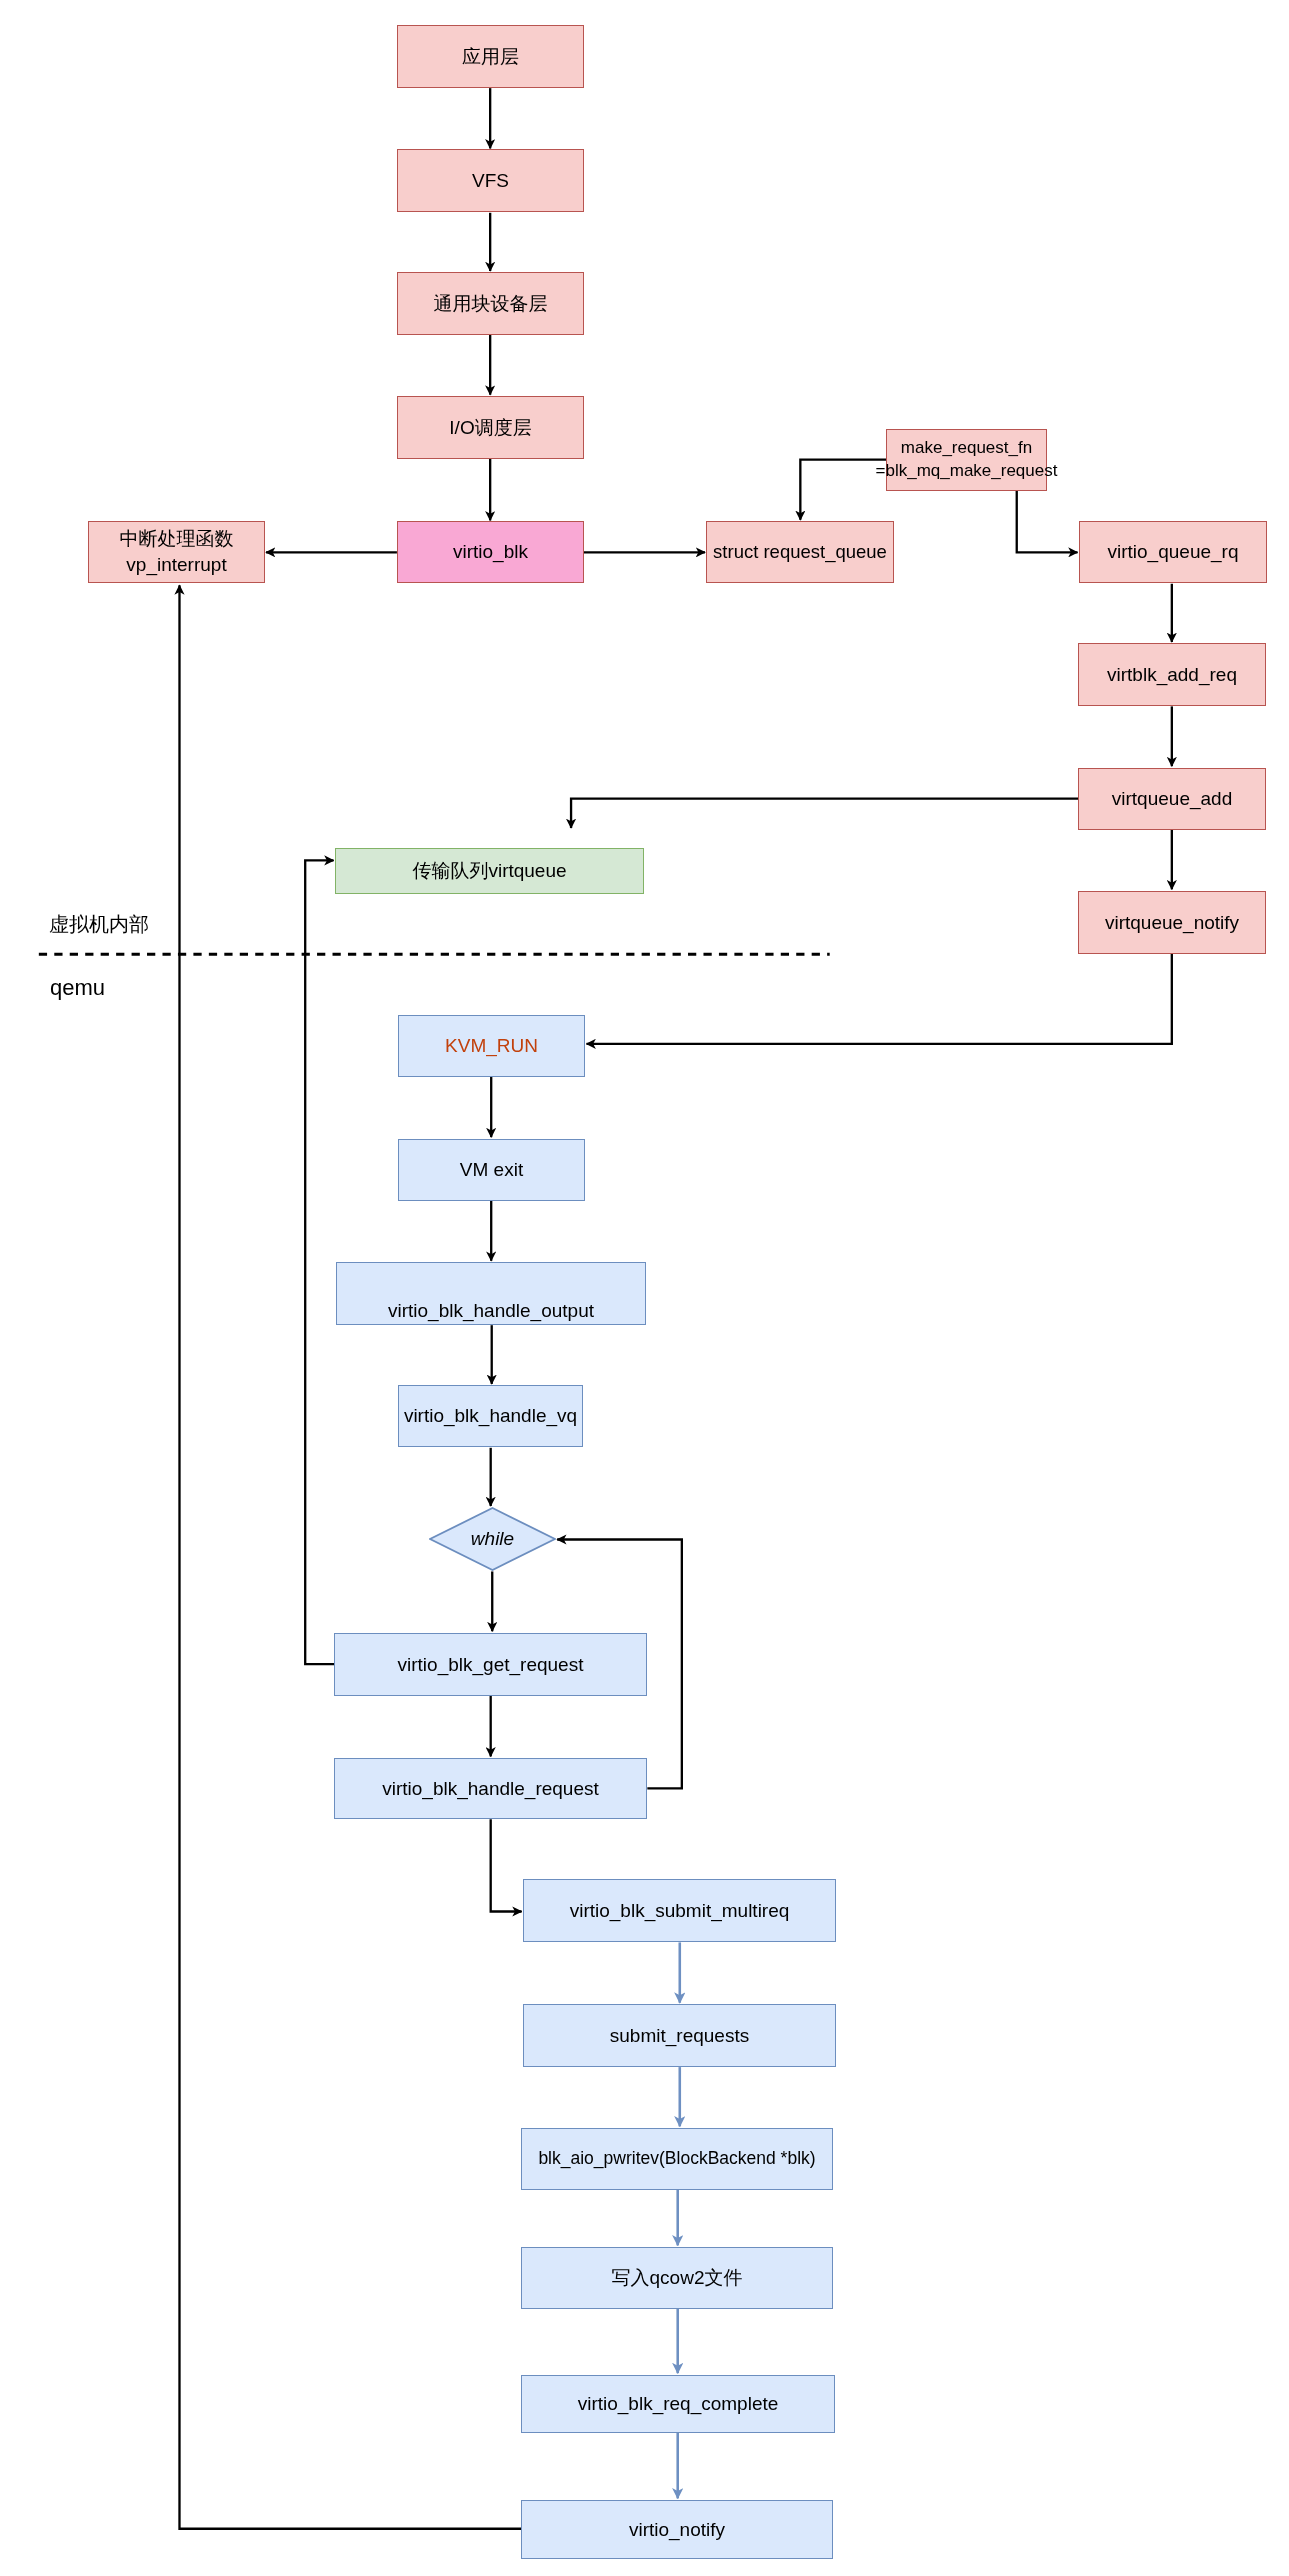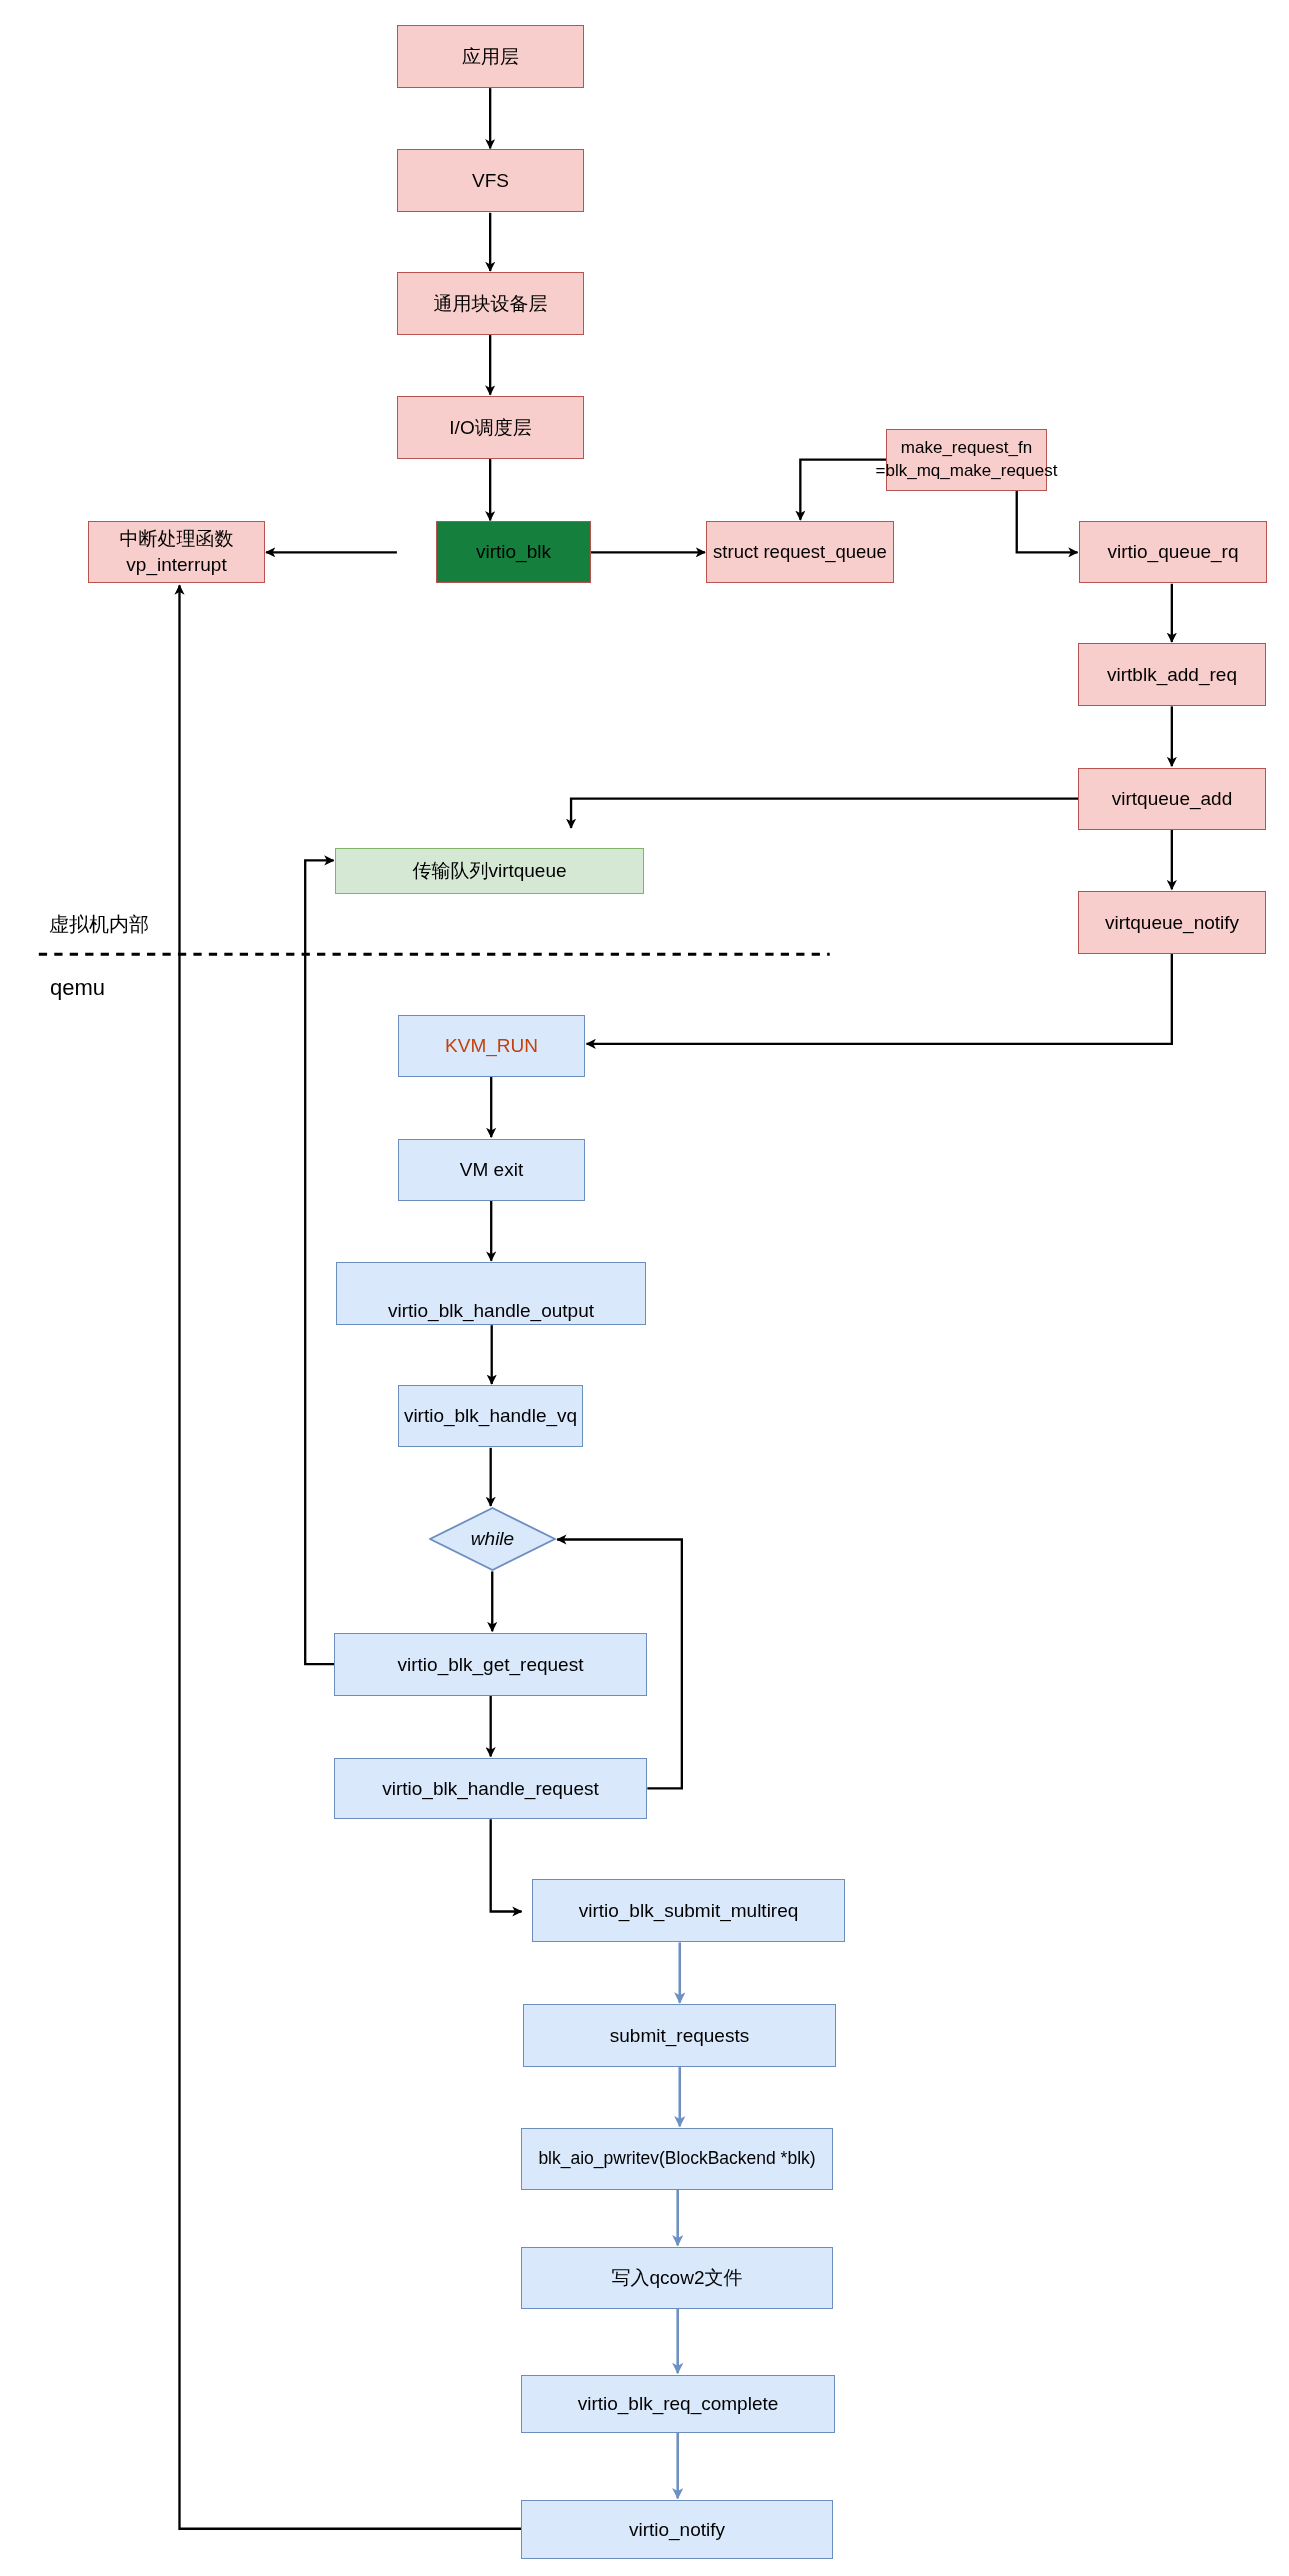--- a/index.html
+++ b/index.html
@@ -98,21 +98,21 @@
     </div>
     <div class="node process" style="left: 397px; top: 149px; width: 187px; height: 63px; color: rgb(0, 0, 0); background: rgb(248, 206, 204); border: 1.8px solid rgb(184, 84, 80);">
       <span class="line">VFS</span>
     </div>
     <div class="node process" style="left: 397px; top: 272px; width: 187px; height: 63px; color: rgb(0, 0, 0); background: rgb(248, 206, 204); border: 1.8px solid rgb(184, 84, 80);">
       <span class="line">通用块设备层</span>
     </div>
     <div class="node process" style="left: 397px; top: 396px; width: 187px; height: 63px; color: rgb(0, 0, 0); background: rgb(248, 206, 204); border: 1.8px solid rgb(184, 84, 80);">
       <span class="line">I/O调度层</span>
     </div>
-    <div class="node process" style="left: 397px; top: 521px; width: 155px; height: 62px; color: rgb(0, 0, 0); background: #15803d; border: 1.8px solid rgb(184, 84, 80); margin-left: 39px;">
+    <div class="node process" style="left: 397px; top: 521px; width: 187px; height: 62px; color: rgb(0, 0, 0); background: #f9a8d4; border: 1.8px solid rgb(184, 84, 80);">
       <span class="line">virtio_blk</span>
     </div>
     <div class="node process" style="left: 88px; top: 521px; width: 177px; height: 62px; color: rgb(0, 0, 0); background: rgb(248, 206, 204); border: 1.8px solid rgb(184, 84, 80);">
       <span class="line">中断处理函数</span>
       <span class="line">vp_interrupt</span>
     </div>
     <div class="node process" style="left: 706px; top: 521px; width: 188px; height: 62px; font-size: 18.5px; color: rgb(0, 0, 0); background: rgb(248, 206, 204); border: 1.8px solid rgb(184, 84, 80);">
       <span class="line">struct request_queue</span>
     </div>
     <div class="node process" style="left: 886px; top: 429px; width: 161px; height: 62px; font-size: 17px; color: rgb(0, 0, 0); background: rgb(248, 206, 204); border: 1.8px solid rgb(184, 84, 80);">
@@ -151,21 +151,21 @@
         <polygon points="123,2 244,62 123,122 2,62" fill="#dae8fc" stroke="#6c8ebf" stroke-width="3.5"></polygon>
       </svg>
       <span class="line">while</span>
     </div>
     <div class="node process" style="left: 334px; top: 1633px; width: 313px; height: 63px; color: rgb(0, 0, 0); background: rgb(218, 232, 252); border: 1.8px solid rgb(108, 142, 191);">
       <span class="line">virtio_blk_get_request</span>
     </div>
     <div class="node process" style="left: 334px; top: 1758px; width: 313px; height: 61px; color: rgb(0, 0, 0); background: rgb(218, 232, 252); border: 1.8px solid rgb(108, 142, 191);">
       <span class="line">virtio_blk_handle_request</span>
     </div>
-    <div class="node process" style="left: 523px; top: 1879px; width: 313px; height: 63px; color: rgb(0, 0, 0); background: rgb(218, 232, 252); border: 1.8px solid rgb(108, 142, 191); margin-left: 9px;">
+    <div class="node process" style="left: 523px; top: 1879px; width: 313px; height: 63px; color: rgb(0, 0, 0); background: rgb(218, 232, 252); border: 1.8px solid rgb(108, 142, 191);">
       <span class="line">virtio_blk_submit_multireq</span>
     </div>
     <div class="node process" style="left: 523px; top: 2004px; width: 313px; height: 63px; color: rgb(0, 0, 0); background: rgb(218, 232, 252); border: 1.8px solid rgb(108, 142, 191);">
       <span class="line">submit_requests</span>
     </div>
     <div class="node process" style="left: 521px; top: 2128px; width: 312px; height: 62px; font-size: 17.5px; color: rgb(0, 0, 0); background: rgb(218, 232, 252); border: 1.8px solid rgb(108, 142, 191);">
       <span class="line">blk_aio_pwritev(BlockBackend *blk)</span>
     </div>
     <div class="node process" style="left: 521px; top: 2247px; width: 312px; height: 62px; color: rgb(0, 0, 0); background: rgb(218, 232, 252); border: 1.8px solid rgb(108, 142, 191);">
       <span class="line">写入qcow2文件</span>

